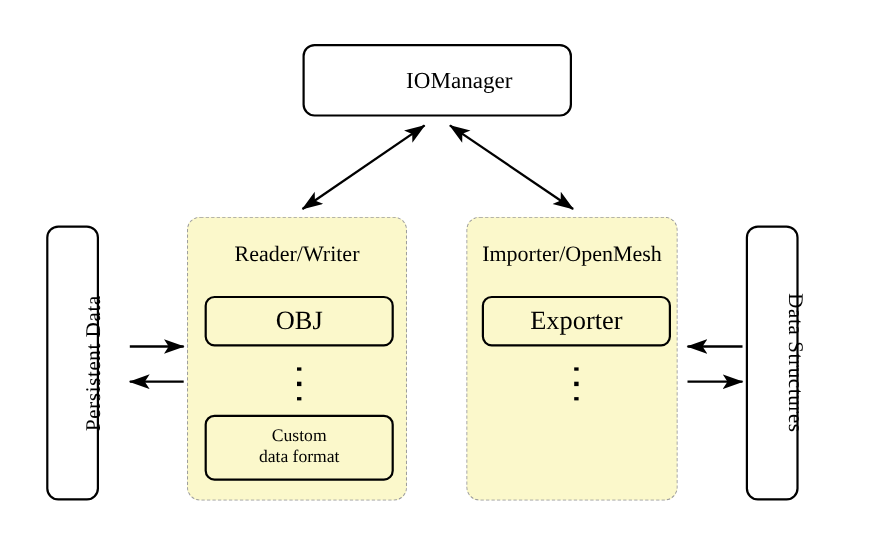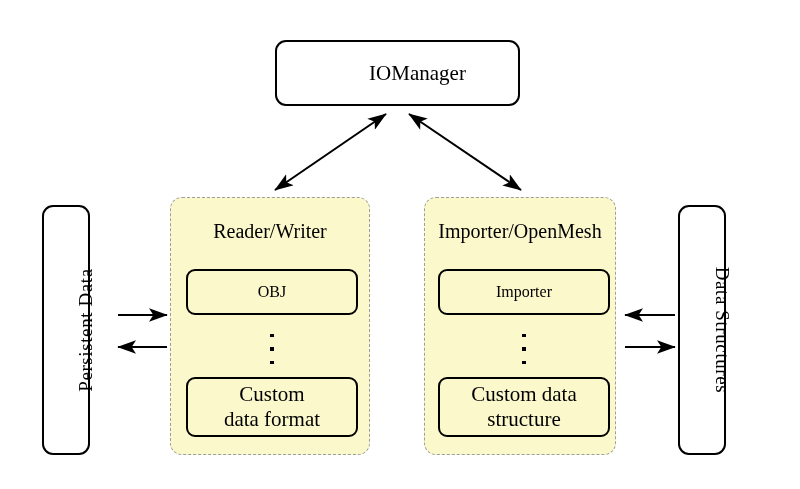--- a/index.html
+++ b/index.html
@@ -99,25 +99,25 @@
     left: 0;
     right: 0;
     top: 22px;
     text-align: center;
     font-size: 20px;
     color: #000000;
   }
 
   .inner-one-line {
     height: 46px;
-    font-size: 16px;
+    font-size: 24px;
   }
   .inner-two-line {
     height: 60px;
-    font-size: 21px;
+    font-size: 16px;
     line-height: 1.18;
   }
 
   #obj-box   { left: 186px; top: 269px; width: 172px; }
   #custom-file-box { left: 186px; top: 377px; width: 172px; }
   #openmesh-box { left: 438px; top: 269px; width: 172px; }
   #custom-struct-box { left: 438px; top: 377px; width: 172px; }
 
   
   .vdots {
@@ -184,35 +184,29 @@
   </div>
 
   <div class="box node-yellow inner-two-line" id="custom-file-box">
     <div>
       <div>Custom</div>
       <div>data format</div>
     </div>
   </div>
 
   <div class="box node-yellow inner-one-line" id="openmesh-box">
-    <span>Importer</span>
+    <span>Exporter</span>
   </div>
 
   <div class="vdots" id="vdots-right">
     <span></span>
     <span></span>
     <span></span>
   </div>
 
-  <div class="box node-yellow inner-two-line" id="custom-struct-box">
-    <div>
-      <div>Custom data</div>
-      <div>structure</div>
-    </div>
-  </div>
 
   <svg id="arrows" viewBox="0 0 800 489">
     <defs>
       <marker id="ah" markerWidth="10" markerHeight="10" refX="8.6" refY="3.2" orient="auto" markerUnits="strokeWidth">
         <path d="M0,0 L9,3.2 L0,6.4 L2.1,3.2 z" fill="#000000"></path>
       </marker>
       <marker id="ah-start" markerWidth="10" markerHeight="10" refX="0.4" refY="3.2" orient="auto" markerUnits="strokeWidth">
         <path d="M9,0 L0,3.2 L9,6.4 L6.9,3.2 z" fill="#000000"></path>
       </marker>
     </defs>

